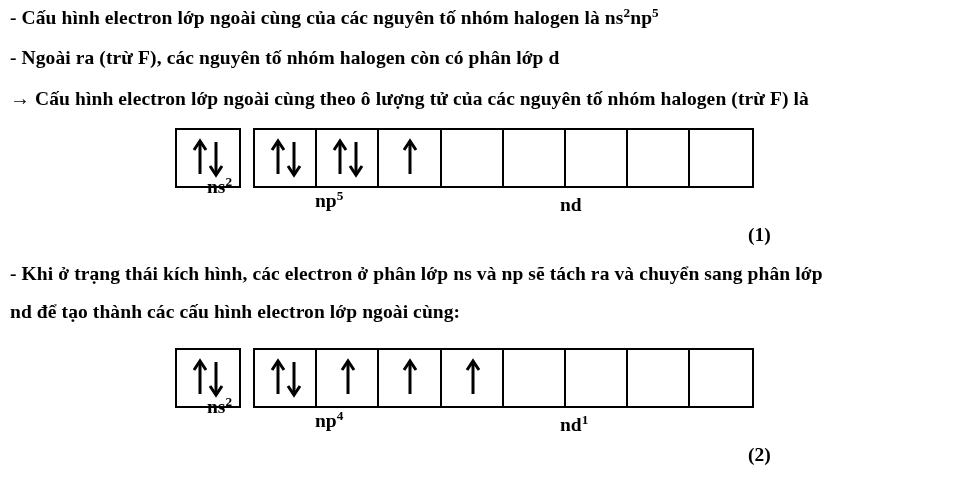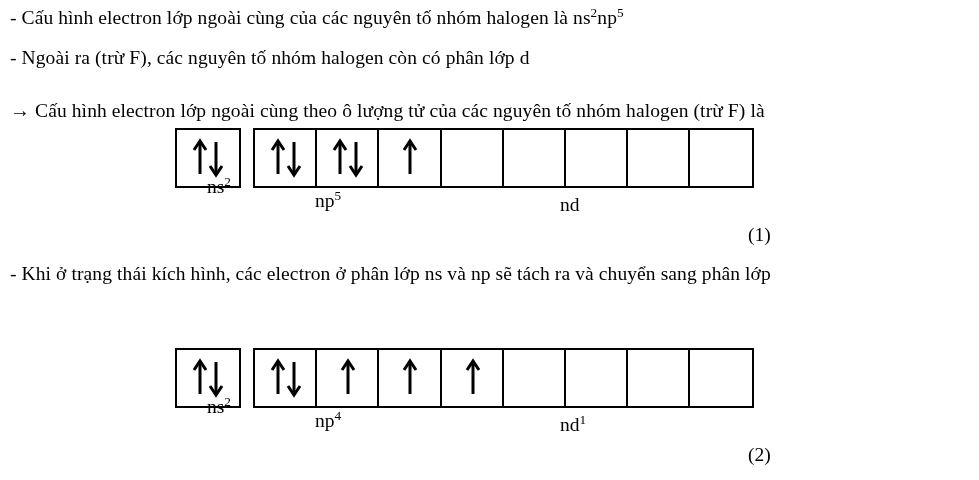--- a/index.html
+++ b/index.html
@@ -12,31 +12,32 @@
     height: 480px;
     position: relative;
     font-family: "Liberation Serif", serif;
     color: #000000;
     overflow: hidden;
   }
   .page {
     position: relative;
     width: 800px;
     height: 480px;
+    font-weight: bold;
   }
   .line {
     position: absolute;
     font-size: 19.5px;
     line-height: 24px;
     white-space: nowrap;
     letter-spacing: 0.1px;
   }
   .l1 { left: 10px; top: 6px; }
   .l2 { left: 10px; top: 46px; }
-  .l3 { left: 10px; top: 86px; margin-top: 12px; }
+  .l3 { left: 10px; top: 86px; }
   .l4 { left: 10px; top: 262px; }
   .l5 { left: 10px; top: 300px; }
 
   sup {
     font-size: 0.68em;
     vertical-align: super;
     line-height: 0;
   }
   .arrow-glyph {
     font-size: 20px;
@@ -163,20 +164,23 @@
     <div class="sublabel lab-nd">
       <span>nd</span><sup></sup>
     </div>
   </div>
 
   <div class="tag tag1">(1)</div>
 
   <div class="line l4">
     <span>- Khi ở trạng thái kích hình, các electron ở phân lớp ns và np sẽ tách ra và chuyển sang phân lớp</span>
   </div>
+  <div class="line l5">
+    <span>nd để tạo thành các cấu hình electron lớp ngoài cùng:</span>
+  </div>
 
   <div class="diagram d2">
     <div class="box-group grp-ns">
       <div class="cell">
         <svg viewBox="0 0 62 56">
           <line x1="23" y1="44" x2="23" y2="12" stroke="#000" stroke-width="3"></line>
           <polyline points="17,20 23,11 29,20" fill="none" stroke="#000" stroke-width="3"></polyline>
           <line x1="39" y1="12" x2="39" y2="44" stroke="#000" stroke-width="3"></line>
           <polyline points="33,36 39,45 45,36" fill="none" stroke="#000" stroke-width="3"></polyline>
         </svg>

